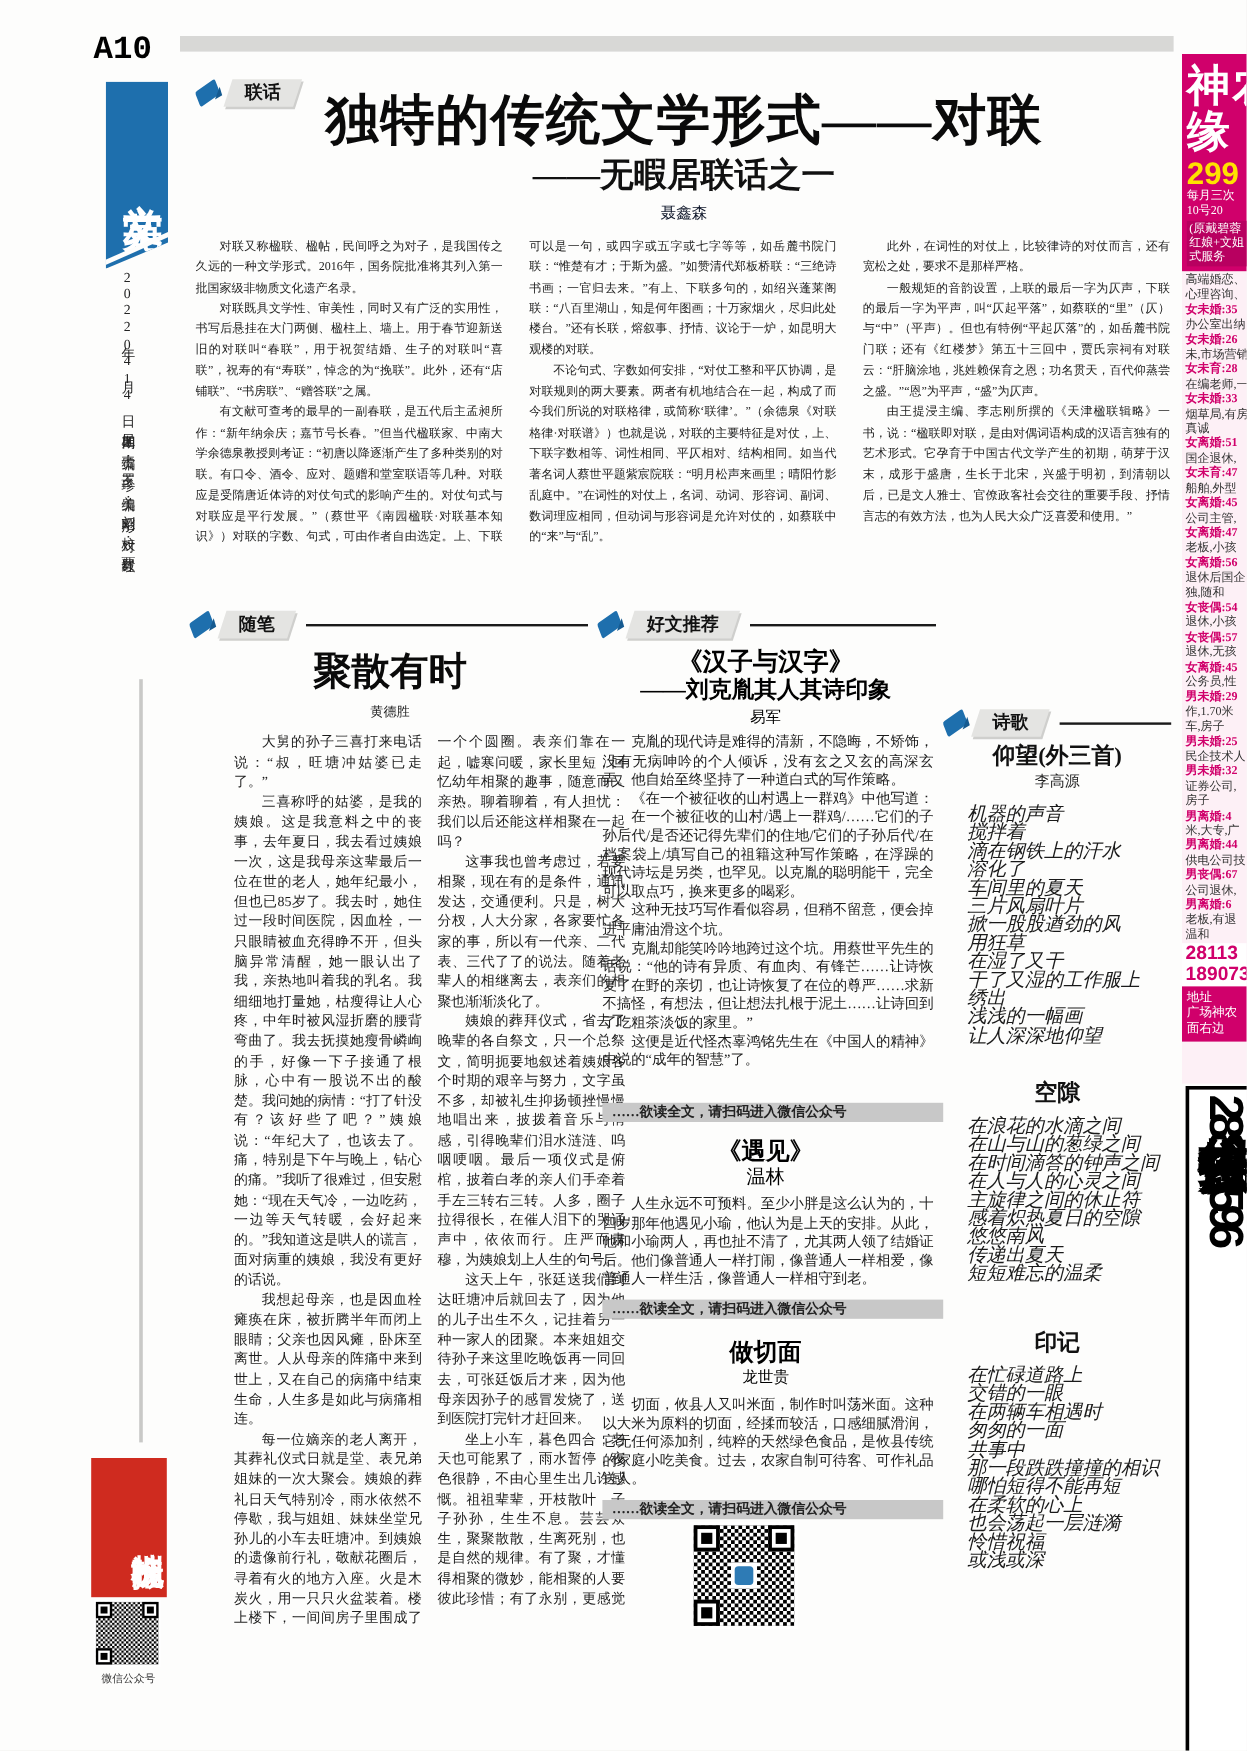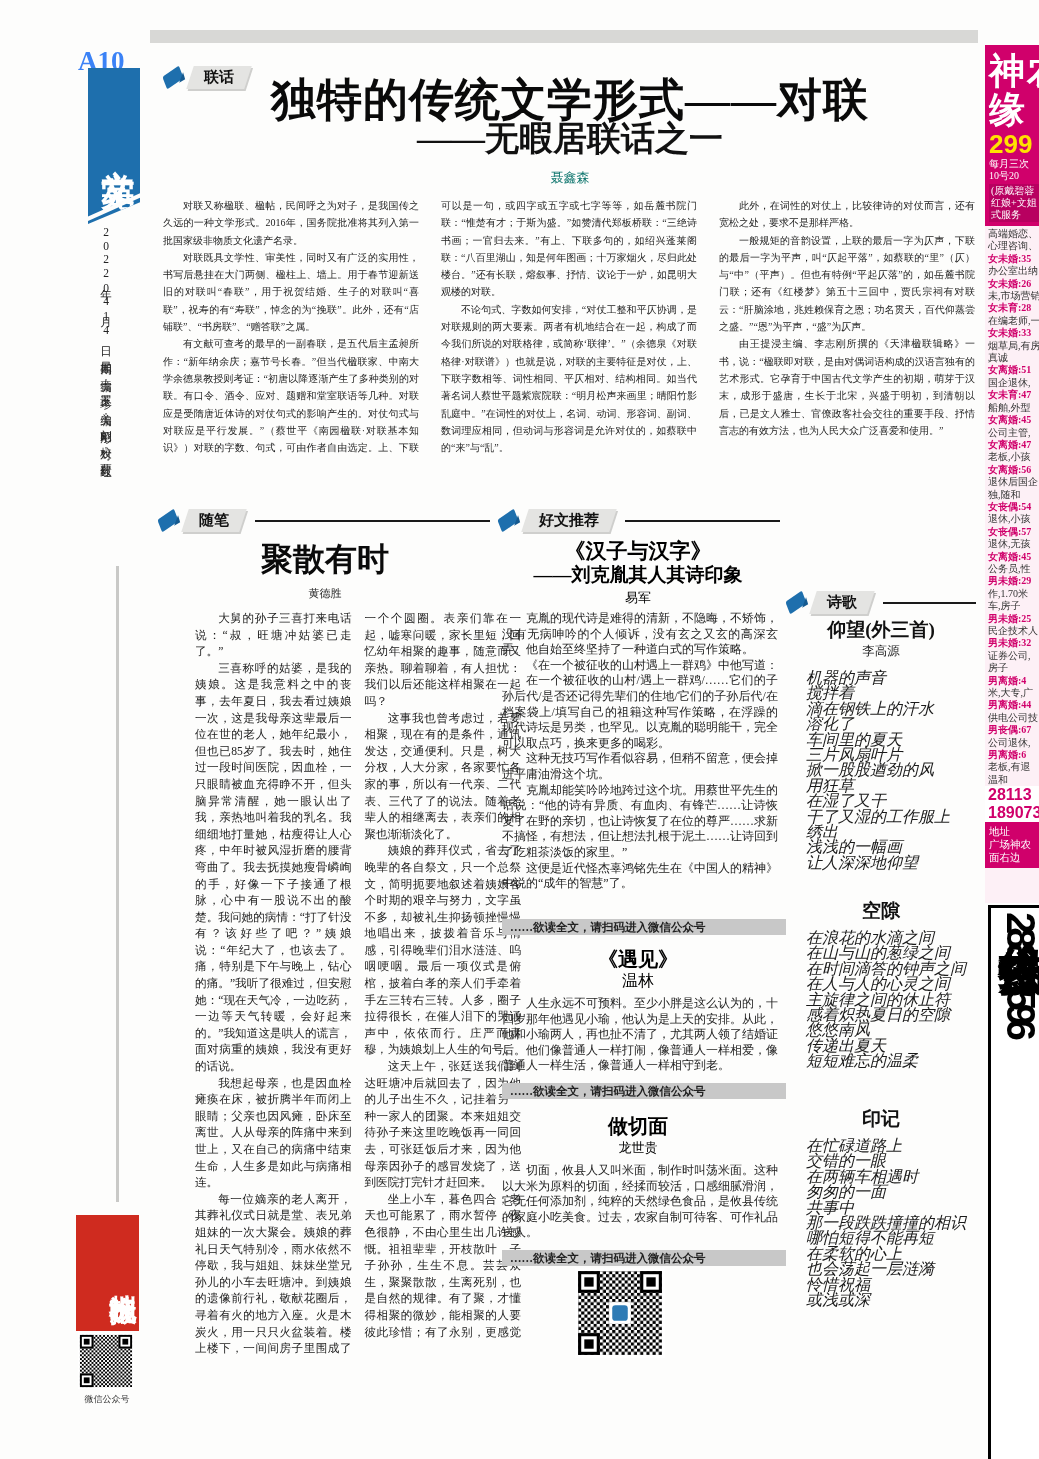--- a/index.html
+++ b/index.html
@@ -2,21 +2,21 @@
 <html><head>
 <meta charset="utf-8">
 <style>
   html,body{margin:0;padding:0;}
   body{background:#e9e8e5;font-family:"Liberation Serif","DejaVu Serif",serif;}
   #page{position:relative;width:1039px;height:1459px;background:#fdfdfc;overflow:hidden;margin:0 auto;}
   .abs{position:absolute;}
   p{margin:0;}
 
   
-  .page-num{left:78px;top:46px;font-family:Liberation Serif, serif;font-weight:700;font-size:27px;color:#3b82f6;}
+  .page-num{left:78px;top:27px;font-family:Liberation Mono, monospace;font-weight:700;font-size:27px;color:#000000;}
   .banner{left:88px;top:68px;width:52px;height:150px;background:#1e6fad;
           writing-mode:vertical-rl;text-orientation:upright;color:#fff;font-weight:900;
           font-size:33px;letter-spacing:4px;padding-top:6px;text-align:center;
           clip-path:polygon(0 0,100% 0,100% 86%,0 100%);}
   .banner::after{content:"";position:absolute;left:-12px;bottom:18px;width:90px;height:4px;background:#fdfdfc;transform:rotate(-24deg);}
   .dateline{left:98px;top:226px;height:340px;writing-mode:vertical-rl;text-orientation:upright;
             font-size:11.5px;letter-spacing:1.5px;color:#222;}
   .vrule{left:116px;top:566px;width:3px;height:636px;background:#c9c9c7;}
   .masthead{left:76px;top:1215px;width:62px;height:112px;background:#cf2b1f;color:#fff;
             writing-mode:vertical-rl;font-weight:900;font-size:27px;line-height:30px;
@@ -33,22 +33,22 @@
   .tag-box{background:#e4e4e2;transform:skewX(-18deg);padding:2px 14px;box-shadow:2px 2px 0 #cfcfcd;flex:0 0 auto;}
   .tag-box>span{display:inline-block;transform:skewX(18deg);font-weight:700;font-size:15px;color:#111;}
   .tag-line{flex:1;height:2px;background:#1a1a1a;margin-left:12px;}
   .bodytext{text-align:justify;color:#1c1c1c;}
   .bodytext p{text-indent:2em;}
   .center{text-align:center;}
   .notice{background:#c8c8c8;color:#222;font-weight:700;font-size:11.5px;line-height:14px;padding:1px 0 1px 8px;}
 
   
   .headline{left:165px;top:70px;width:810px;text-align:center;font-size:45px;font-weight:700;color:#0a0a0a;letter-spacing:1px;}
-  .subhead{left:165px;top:116px;width:810px;text-align:center;font-size:34px;font-weight:600;color:#111;}
-  .byline1{left:165px;top:169px;width:810px;text-align:center;font-size:13px;color:#0f766e;}
+  .subhead{left:165px;top:127px;width:810px;text-align:center;font-size:28px;font-weight:600;color:#111;}
+  .byline1{left:165px;top:169px;width:810px;text-align:center;font-size:13px;color:#0f172a;}
   .lh-body{left:163px;top:197px;width:812px;height:306px;column-count:3;column-gap:22px;
            font-size:10px;line-height:17.3px;overflow:hidden;}
 
   
   .sb-tag{left:158px;top:509px;width:332px;}
   .sb-title{left:160px;top:538px;width:330px;font-size:32px;font-weight:900;color:#0a0a0a;}
   .sb-author{left:160px;top:586px;width:330px;font-size:11px;color:#222;}
   .sb-body{left:180px;top:611px;width:326px;height:758px;column-count:2;column-gap:13px;
            font-size:11.6px;line-height:16.6px;overflow:hidden;margin-left:15px;}
 

